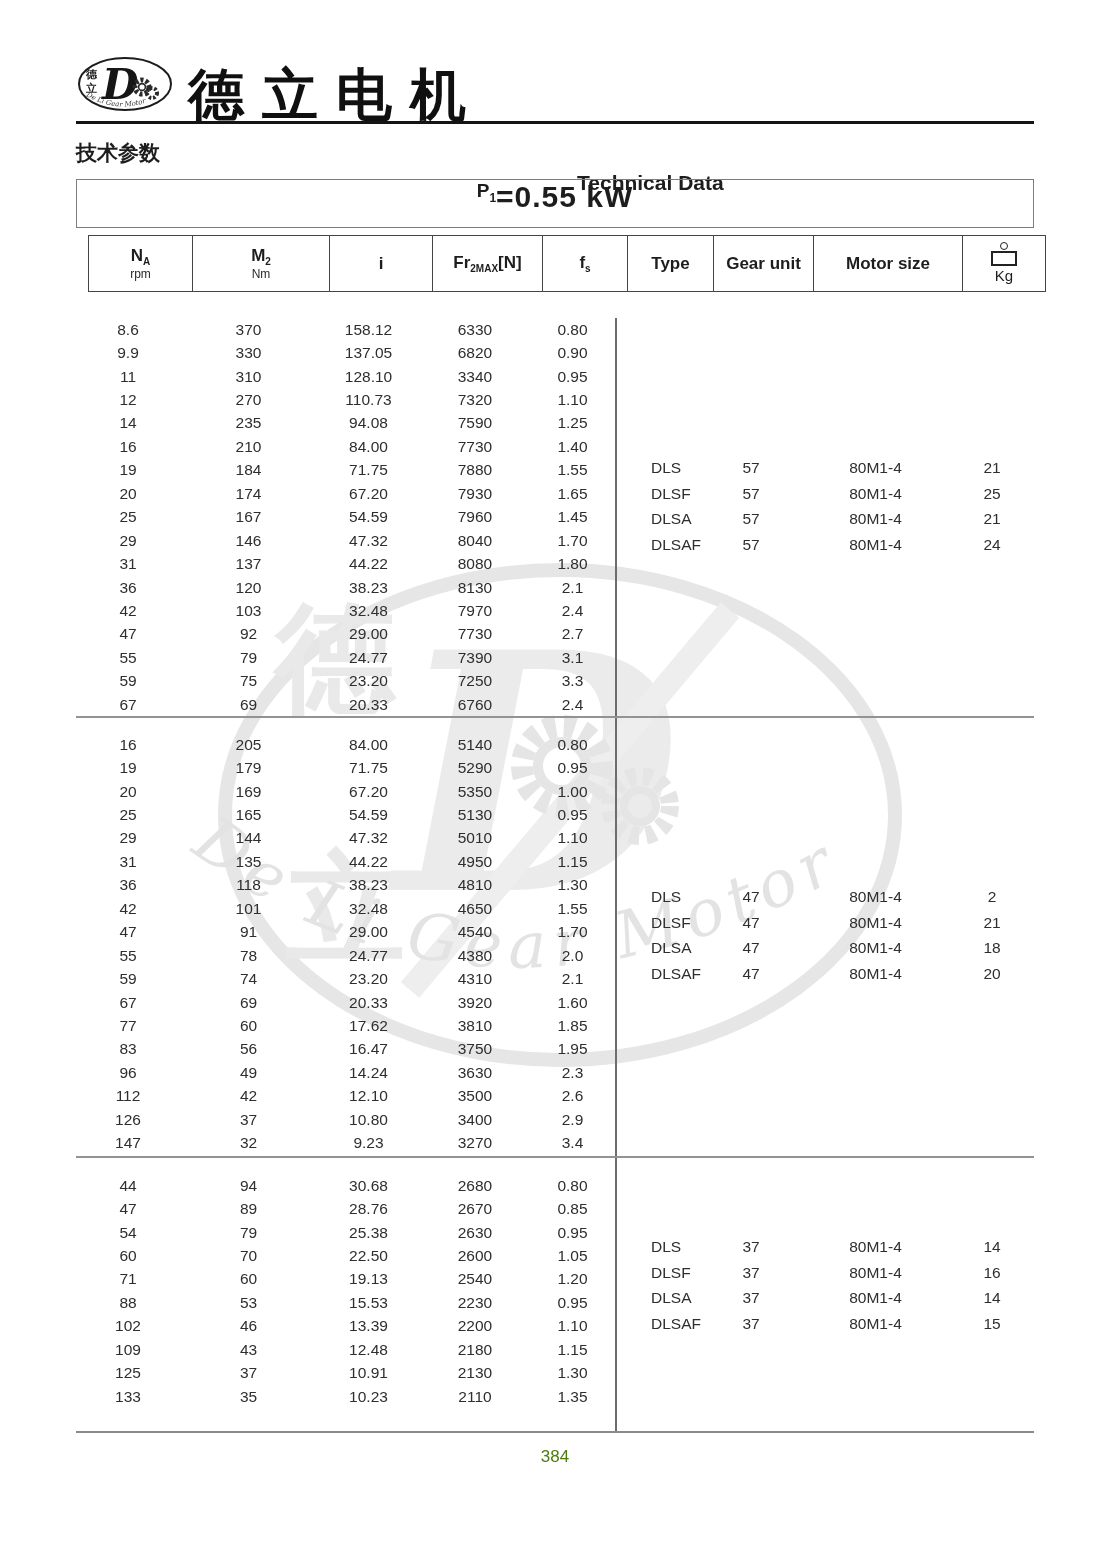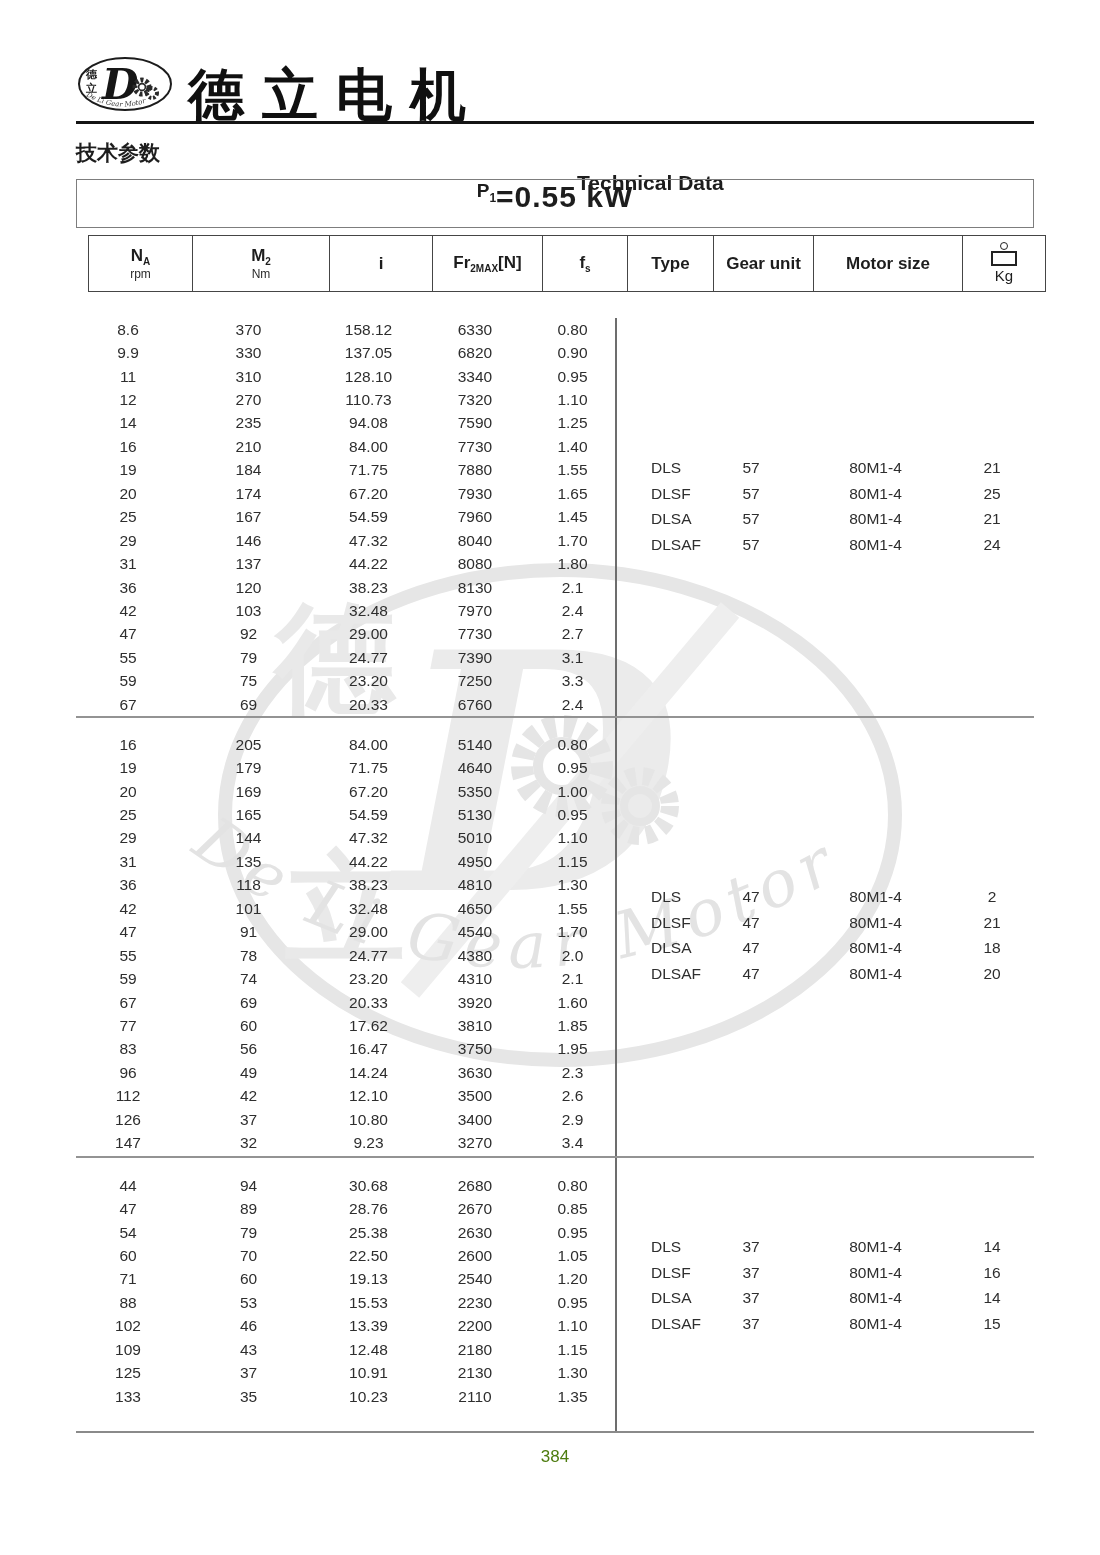--- a/index.html
+++ b/index.html
@@ -300,21 +300,21 @@
             <span class="cell">16</span>
             <span class="cell">205</span>
             <span class="cell">84.00</span>
             <span class="cell">5140</span>
             <span class="cell">0.80</span>
           </div>
           <div class="row">
             <span class="cell">19</span>
             <span class="cell">179</span>
             <span class="cell">71.75</span>
-            <span class="cell">4640</span>
+            <span class="cell">5290</span>
             <span class="cell">0.95</span>
           </div>
           <div class="row">
             <span class="cell">20</span>
             <span class="cell">169</span>
             <span class="cell">67.20</span>
             <span class="cell">5350</span>
             <span class="cell">1.00</span>
           </div>
           <div class="row">

